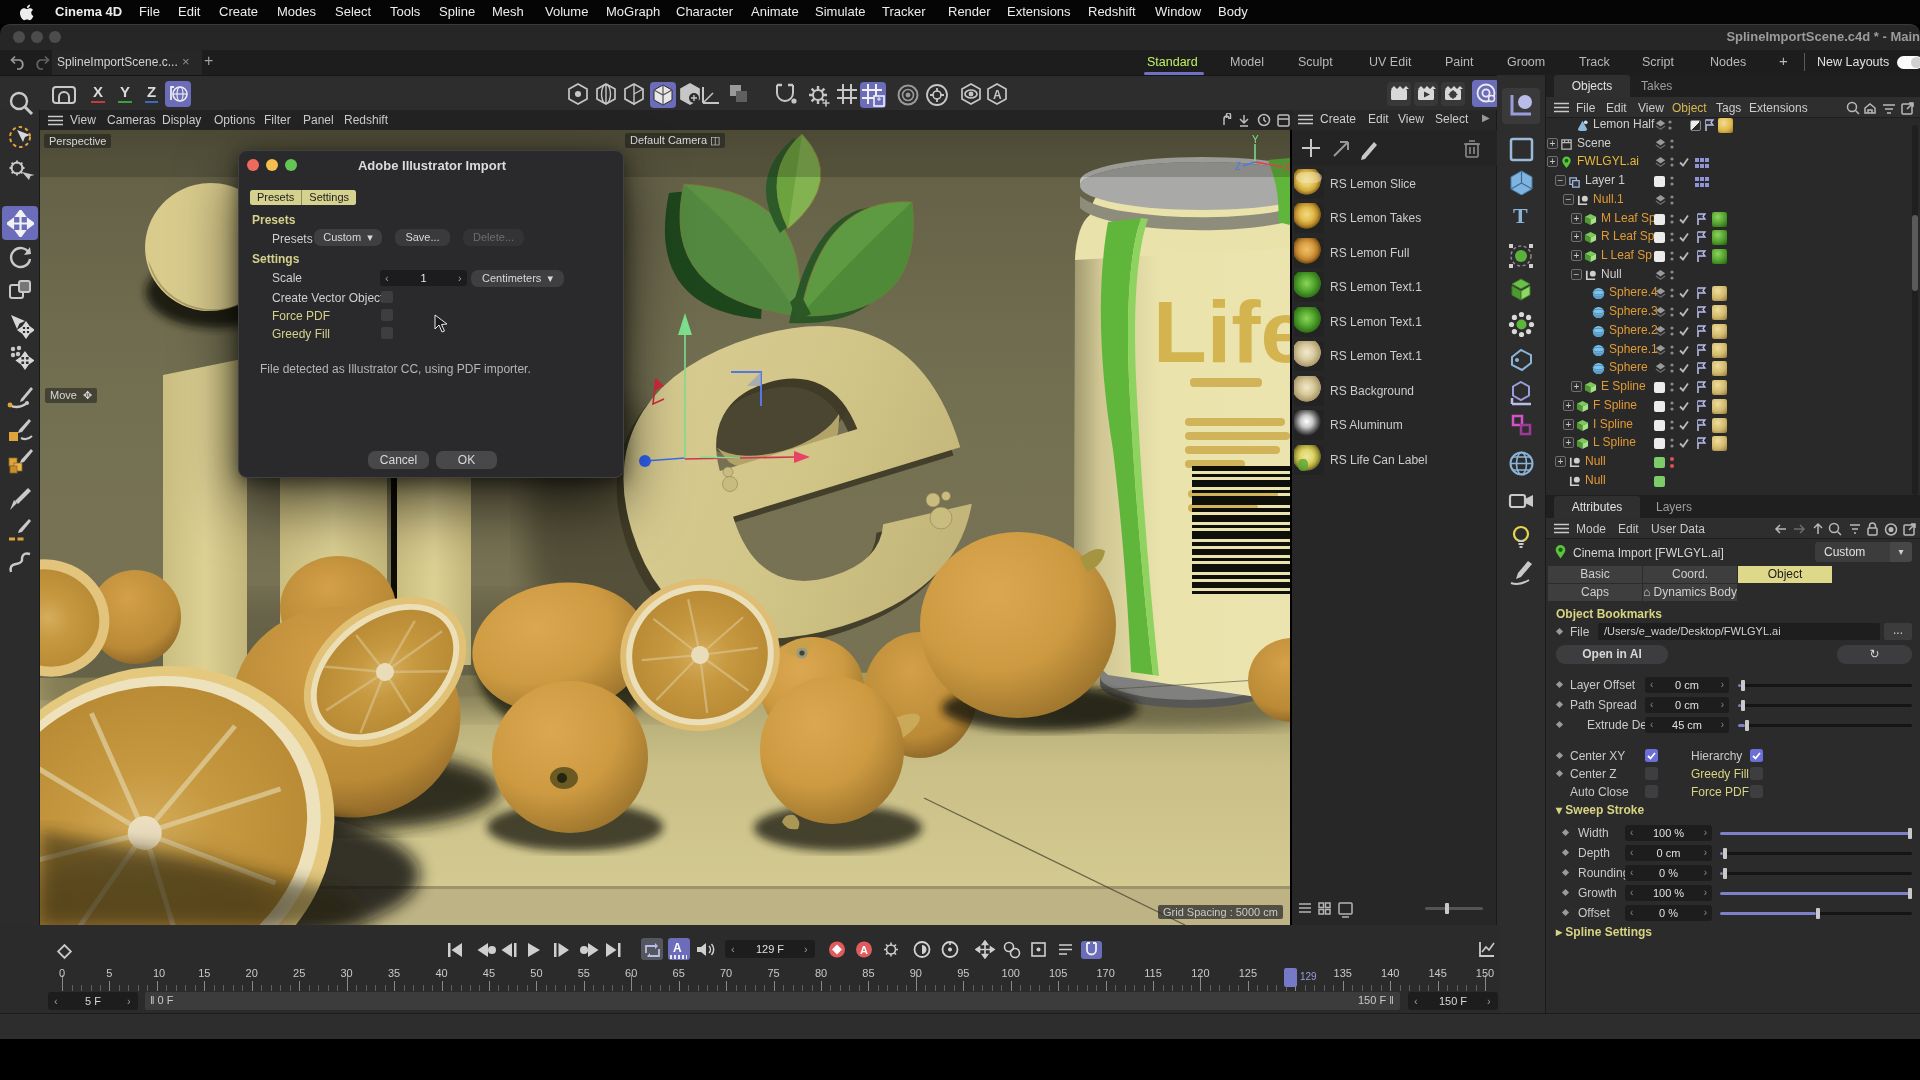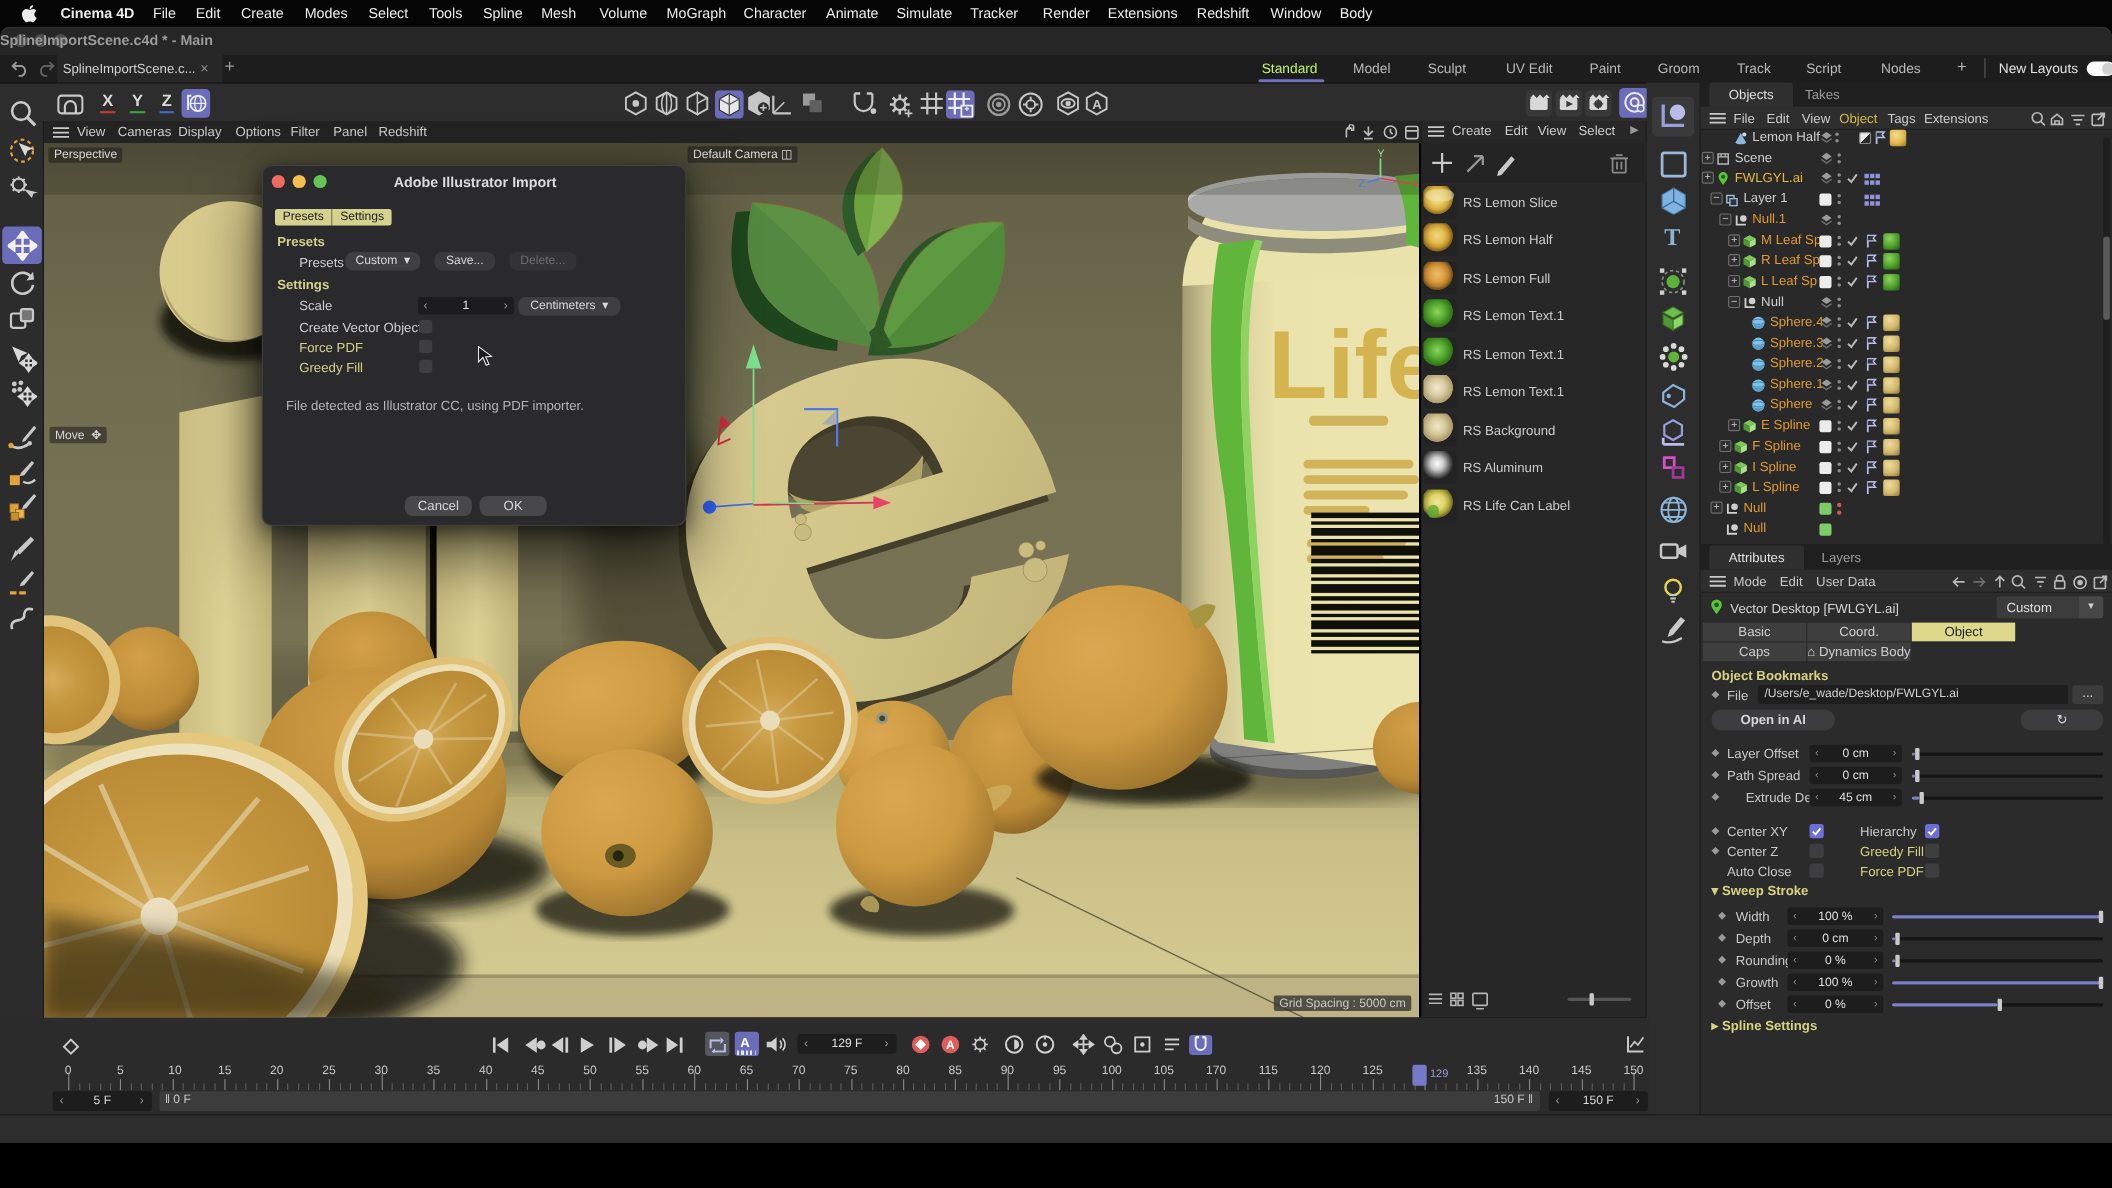--- a/index.html
+++ b/index.html
@@ -5,21 +5,21 @@
 *{margin:0;padding:0;box-sizing:border-box;}
 html,body{width:1920px;height:1080px;background:#000;overflow:hidden;font-family:"Liberation Sans",sans-serif;}
 .ab{position:absolute;}
 #stage{position:absolute;left:0;top:0;width:1920px;height:1080px;background:#000;}
 
 #menubar{left:0;top:0;width:1920px;height:24px;background:#050505;color:#ededed;font-size:13px;}
 #menubar .mi{position:absolute;top:4px;white-space:nowrap;}
 
 #titlebar{left:0;top:24px;width:1920px;height:26px;background:#262626;border-top:1px solid #3a3a3a;border-radius:10px 10px 0 0;}
 .tl{position:absolute;top:31px;width:12px;height:12px;border-radius:50%;background:#4c4c4c;}
-#titletext{position:absolute;top:29px;left:0;width:1920px;text-align:left;color:#9b9b9b;font-size:13px;font-weight:bold;}
+#titletext{position:absolute;top:29px;left:0;width:1920px;text-align:right;color:#9b9b9b;font-size:13px;font-weight:bold;}
 
 #tabbar{left:0;top:50px;width:1920px;height:25px;background:#1d1d1d;color:#c7c7c7;font-size:12px;}
 .laytab{position:absolute;top:5px;color:#b9b9b9;font-size:12.5px;}
 
 #toolbar{left:0;top:75px;width:1920px;height:35px;background:#2d2d2d;border-top:1px solid #151515;}
 .tbtn{position:absolute;width:24px;height:24px;background:#383838;border-radius:4px;}
 
 #lefttools{left:0;top:110px;width:40px;height:825px;background:#2c2c2c;border-right:1px solid #1a1a1a;}
 
 #vpmenu{left:40px;top:110px;width:1252px;height:20px;background:#232323;color:#cccccc;font-size:12px;}
@@ -632,21 +632,21 @@
           <path d="M164 8 h16 M169 5 h6 M170 11 v7 M174 11 v7"></path>
         </g>
       </svg>
 <div class="matrow" style="top:57px">
         <div class="matthumb" style="background:radial-gradient(circle 15px at 42% 38%,#f2e0a2,#e8cc62 40%,#d1a93c 70%,#8e6c20 93%,#232323 97%)"></div>
         <div class="ab" style="left:4px;top:5px;width:26px;height:11px;border-radius:40%/60%;background:#efe3b4;opacity:.5"></div>
         <span class="matlbl">RS Lemon Slice</span>
       </div>
 <div class="matrow" style="top:91px">
         <div class="matthumb" style="background:radial-gradient(circle 15px at 42% 38%,#f0d986,#e3bd4e 45%,#c2922e 72%,#7e5c1a 93%,#232323 97%)"></div>
-        <span class="matlbl">RS Lemon Half</span>
+        <span class="matlbl">RS Lemon Takes</span>
       </div>
 <div class="matrow" style="top:126px">
         <div class="matthumb" style="background:radial-gradient(circle 15px at 42% 38%,#edc069,#dba043 45%,#b97e2c 72%,#744e16 93%,#232323 97%)"></div>
         <span class="matlbl">RS Lemon Full</span>
       </div>
 <div class="matrow" style="top:160px">
         <div class="matthumb" style="background:radial-gradient(circle 15px at 42% 38%,#8ed45e,#55a930 50%,#2f7216 93%,#232323 97%)"></div>
         <span class="matlbl">RS Lemon Text.1</span>
       </div>
 <div class="matrow" style="top:195px">
@@ -1200,21 +1200,21 @@
           <path d="M95.5 6 v-2 a3 3 0 0 1 6 0 v2"></path>
           <circle cx="117" cy="7.5" r="5.5"></circle>
           <circle cx="117" cy="7.5" r="1.8" fill="#b9b9b9"></circle>
           <rect x="130" y="3" width="10" height="10" rx="1"></rect>
           <path d="M135 8 L141 2 M137 2 h4 v4"></path>
         </g>
       </svg>
 <svg class="ab" style="left:7px;top:49px" width="15" height="16">
         <use href="#s-pin"></use>
       </svg>
-<span class="ab" style="left:27px;top:51px;color:#d6d6d6">Vector Desktop [FWLGYL.ai]</span>
+<span class="ab" style="left:27px;top:51px;color:#d6d6d6">Cinema Import [FWLGYL.ai]</span>
 <div class="ab" style="left:269px;top:47px;width:97px;height:20px;background:#3c3c3c;border-radius:3px;color:#e0e0e0;line-height:20px;padding-left:9px">Custom</div>
 <div class="ab" style="left:344px;top:47px;width:22px;height:20px;background:#474747;border-radius:0 3px 3px 0;color:#cfcfcf;text-align:center;line-height:19px;font-size:10px">▾</div>
 <div class="atab" style="left:2px;top:71px;width:94px">Basic</div>
 <div class="atab" style="left:97px;top:71px;width:94px">Coord.</div>
 <div class="atab" style="left:192px;top:71px;width:94px;background:#ded98a;color:#1c1c1c">Object</div>
 <div class="atab" style="left:2px;top:89px;width:94px">Caps</div>
 <div class="atab" style="left:97px;top:89px;width:94px">⌂ Dynamics Body</div>
 <div class="ab" style="left:10px;top:112px;color:#d8d382;font-weight:bold">Object Bookmarks</div>
 <div class="diam" style="left:10px;top:133px"></div>
 <span class="ab" style="left:24px;top:130px">File</span>

